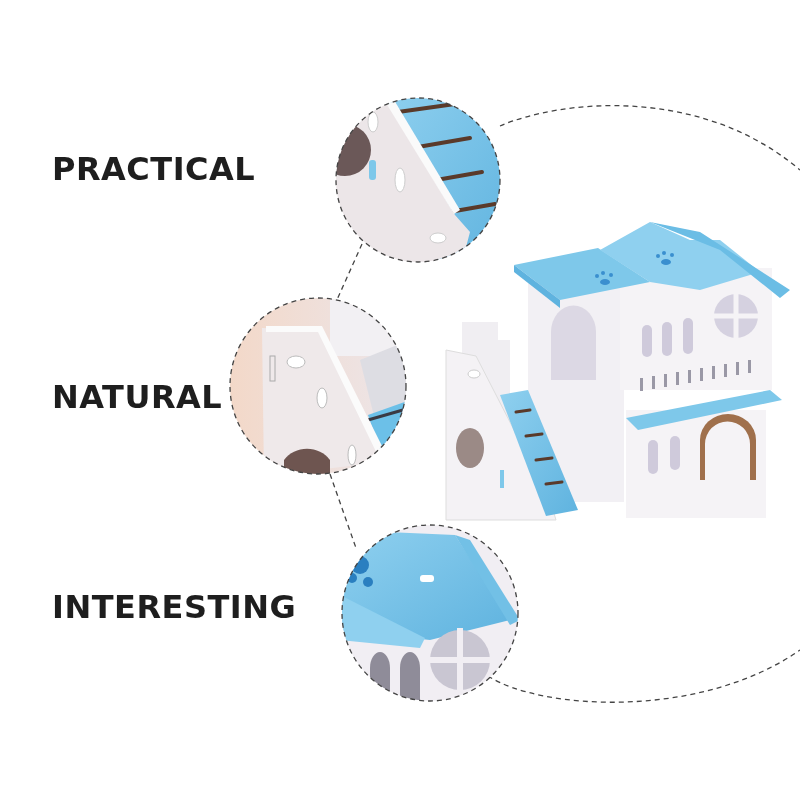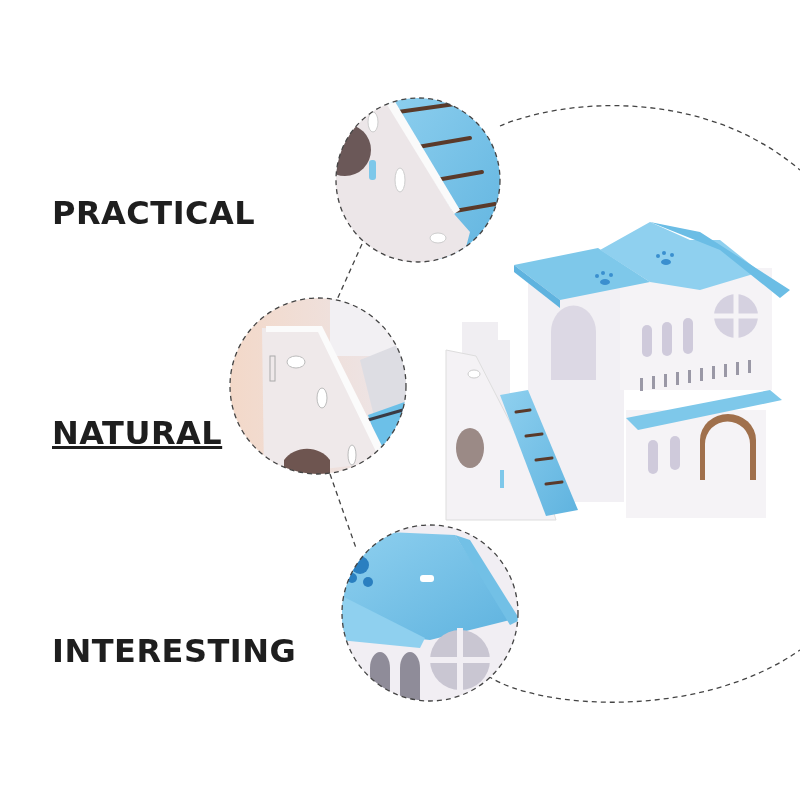--- a/index.html
+++ b/index.html
@@ -1,24 +1,24 @@
 <!DOCTYPE html>
 <html><head>
 <meta charset="utf-8">
 <style>
   html,body{margin:0;padding:0;}
   body{width:800px;height:800px;background:#ffffff;position:relative;overflow:hidden;font-family:"DejaVu Sans","Liberation Sans",sans-serif;}
-  .label{position:absolute;left:52px;font-weight:bold;font-size:32px;color:#1e1e1e;letter-spacing:0.5px;margin-top:44px;}
+  .label{position:absolute;left:52px;font-weight:bold;font-size:32px;color:#1e1e1e;letter-spacing:0.5px;}
   .svgroot{position:absolute;left:0;top:0;}
 </style>
 </head>
 <body>
 
 <div class="label" style="top:150px;">PRACTICAL</div>
-<div class="label" style="top:370px;text-decoration:underline;">NATURAL</div>
+<div class="label" style="top:378px;">NATURAL</div>
 <div class="label" style="top:588px;">INTERESTING</div>
 
 <svg class="svgroot" width="800" height="800" viewBox="0 0 800 800">
   <defs>
     <clipPath id="c1">
         <circle cx="418" cy="180" r="82"></circle>
       </clipPath>
     <clipPath id="c2">
         <circle cx="318" cy="386" r="88"></circle>
       </clipPath>

